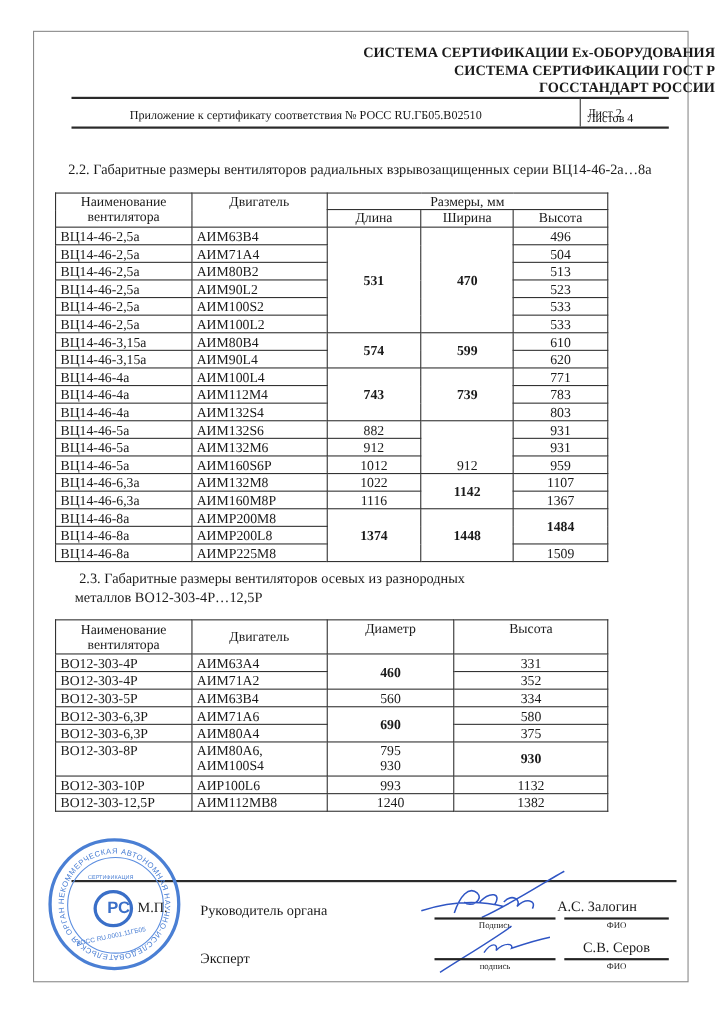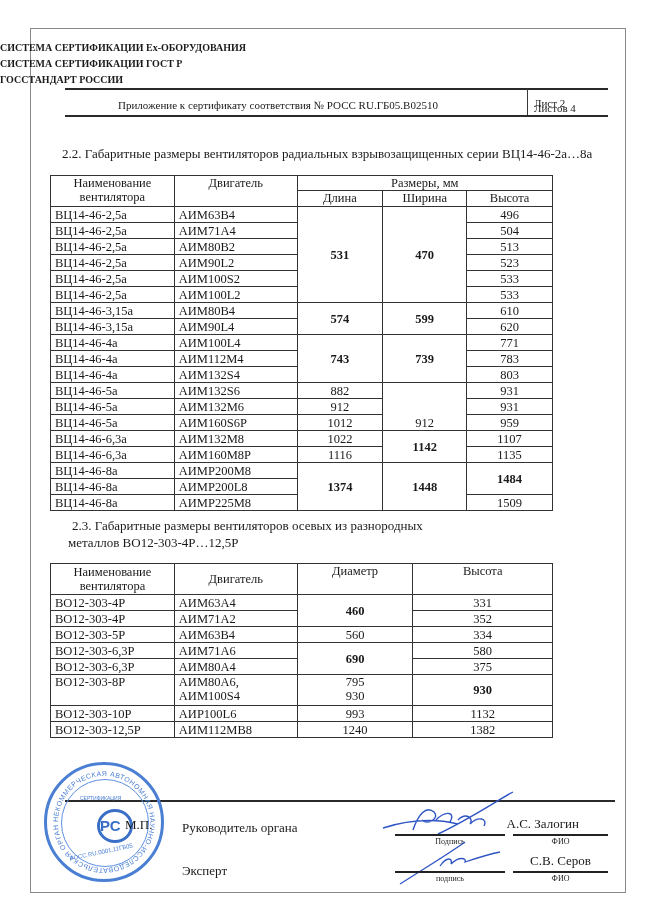--- a/index.html
+++ b/index.html
@@ -1,21 +1,21 @@
 <!DOCTYPE html>
 <html><head>
 <meta charset="utf-8">
 <style>
   html, body { margin:0; padding:0; }
   body { width:650px; height:917px; background:#ffffff; position:relative; overflow:hidden;
          font-family:"Liberation Serif","DejaVu Serif",serif; color:#1a1a1a; }
   .frame { position:absolute; left:30px; top:28px; width:596px; height:865px;
            border:1px solid #8a8a8a; box-sizing:border-box; }
-  .title { position:absolute; left:0; width:650px; text-align:left; font-weight:bold;
-           font-size:10px; line-height:16px; }
+  .title { position:absolute; left:0; width:650px; text-align:right; font-weight:bold;
+           font-size:13px; line-height:16px; }
   .hline { position:absolute; height:2px; background:#2a2a2a; }
   .vline { position:absolute; width:1px; background:#3a3a3a; }
   .annex { position:absolute; left:118px; top:99px; font-size:11px; font-weight:normal; }
   .sheet { position:absolute; left:534px; font-size:11px; line-height:13px; }
   .section { position:absolute; font-size:13px; line-height:16px; }
   .section b { font-weight:normal; }
   table { position:absolute; border-collapse:collapse; font-size:12.5px; }
   td, th { border:1px solid #333; padding:0 4px; font-weight:normal; line-height:14px; }
   th { text-align:center; vertical-align:top; }
   th.c, td.c { text-align:center; }
@@ -23,21 +23,21 @@
   #t1 { left:50px; top:175px; width:503px; }
   #t2 { left:50px; top:563px; width:503px; }
   #t1 td { height:15px; }
   #t2 td { height:15px; }
   .stamp { position:absolute; left:44px; top:762px; width:120px; height:120px; border-radius:50%;
            border:3px solid #4a7fd4; box-sizing:border-box; }
   .stamp .inner { position:absolute; left:14px; top:14px; width:86px; height:86px; border-radius:50%;
            border:1.5px solid #5d8fe0; }
   .stamp .logo { position:absolute; left:38px; top:44px; width:36px; height:34px; border-radius:50%;
            border:3px solid #3a6fc8; box-sizing:border-box; color:#3a6fc8; font-weight:bold;
-           font-family:"Liberation Sans",sans-serif; font-size:15px; text-align:left; line-height:28px;margin-left:12px; }
+           font-family:"Liberation Sans",sans-serif; font-size:15px; text-align:right; line-height:28px; }
   .stamp .ring { position:absolute; left:0; top:0; width:114px; height:114px; }
   .mp { position:absolute; left:125px; top:817px; font-size:13px; }
   .role { position:absolute; left:182px; font-size:13px; }
   .sigline { position:absolute; height:1.5px; background:#222; }
   .cap { position:absolute; font-size:8px; text-align:center; }
   .fio { position:absolute; font-size:13px; text-align:center; }
   .sig { position:absolute; }
 </style>
 </head>
 <body>
@@ -166,21 +166,21 @@
     <td>ВЦ14-46-6,3а</td>
     <td>АИМ132М8</td>
     <td class="c">1022</td>
     <td rowspan="2" class="c m">1142</td>
     <td class="c">1107</td>
   </tr>
   <tr>
     <td>ВЦ14-46-6,3а</td>
     <td>АИМ160М8Р</td>
     <td class="c">1116</td>
-    <td class="c">1135</td>
+    <td class="c">1367</td>
   </tr>
 
   <tr>
     <td>ВЦ14-46-8а</td>
     <td>АИМР200М8</td>
     <td rowspan="3" class="c m">1374</td>
     <td rowspan="3" class="c m">1448</td>
     <td rowspan="2" class="c m">1484</td>
   </tr>
   <tr>

